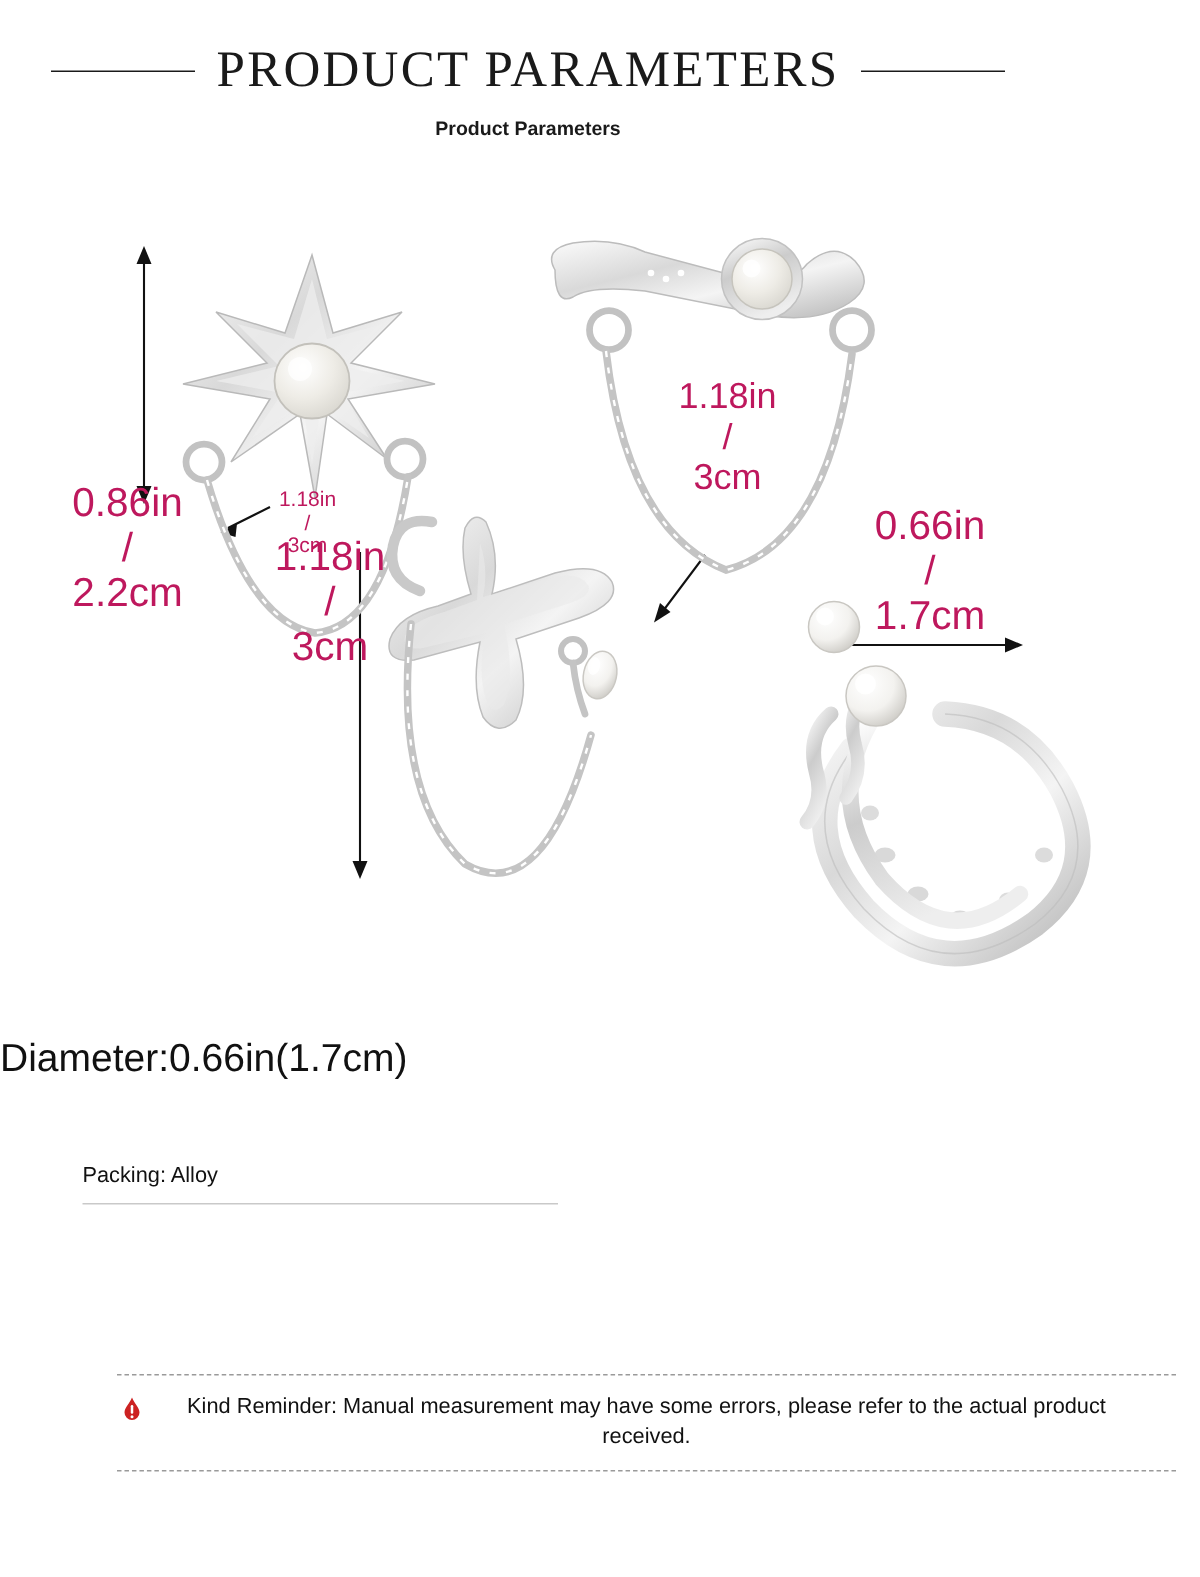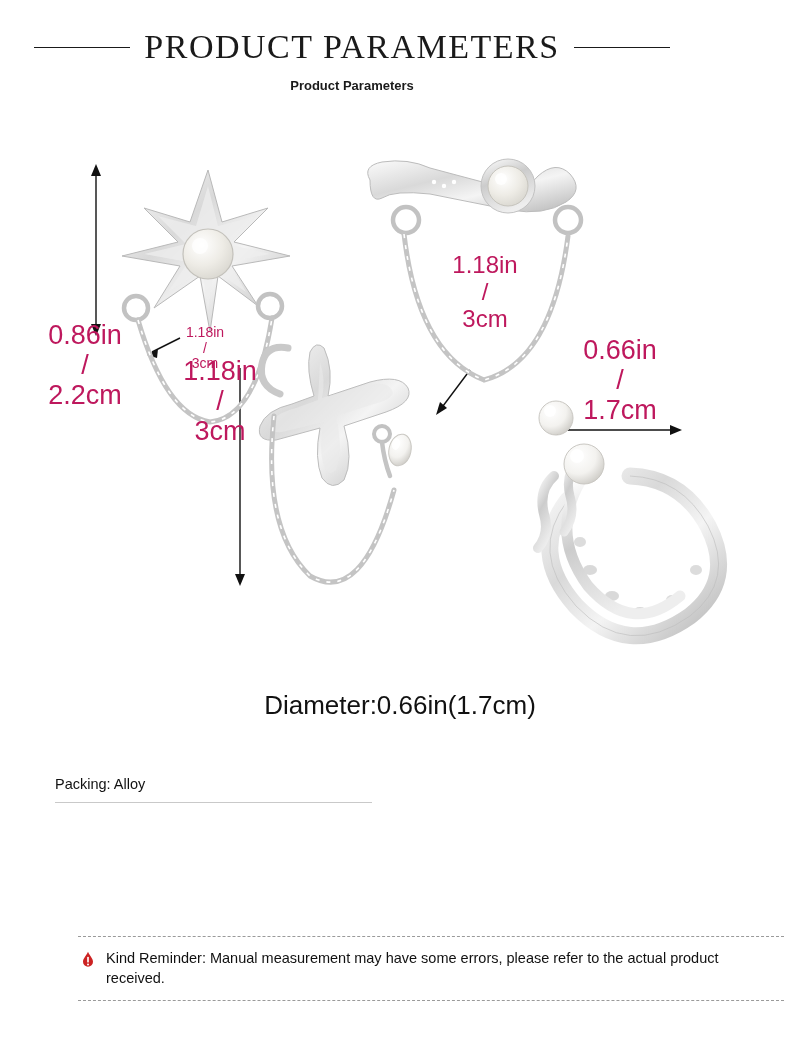--- a/index.html
+++ b/index.html
@@ -69,21 +69,21 @@
   }
   .dim-big   { font-size: 27px; }
   .dim-mid   { font-size: 24px; }
   .dim-small { font-size: 14px; }
 
   .diameter-line {
     position: absolute;
     top: 690px;
     left: 0;
     width: 800px;
-    text-align: center;
+    text-align: left;
     font-size: 26px;
     color: #111;
   }
 
   
   .specs {
     position: absolute;
     top: 775px;
     left: 55px;
     width: 690px;
@@ -117,29 +117,30 @@
     bottom: 0;
     height: 1px;
     background: #c9c9c9;
     width: 92%;
   }
   .spec-cell.right .spec-underline { width: 92%; }
 
   
   .reminder {
     position: absolute;
-    top: 936px;
+    top: 916px;
     left: 78px;
     width: 706px;
     border-top: 1px dashed #9a9a9a;
     border-bottom: 1px dashed #9a9a9a;
     padding: 12px 0 12px 0;
     box-sizing: border-box;
     display: flex;
     align-items: flex-start;
+    text-align: center;
   }
   .warn-icon {
     width: 20px;
     height: 20px;
     margin-right: 8px;
     flex: 0 0 auto;
     margin-top: 1px;
   }
   .reminder-text {
     font-size: 14.5px;

